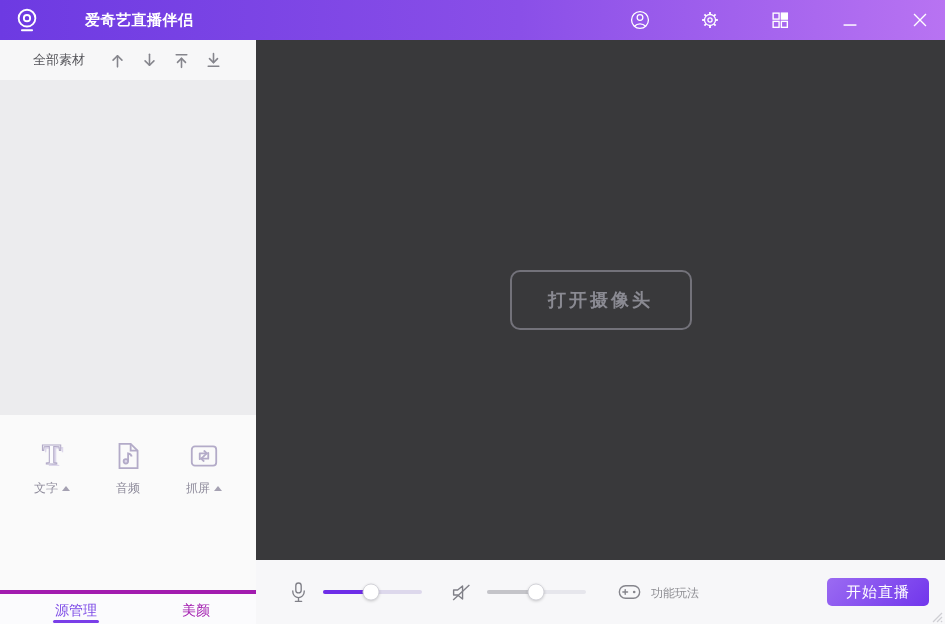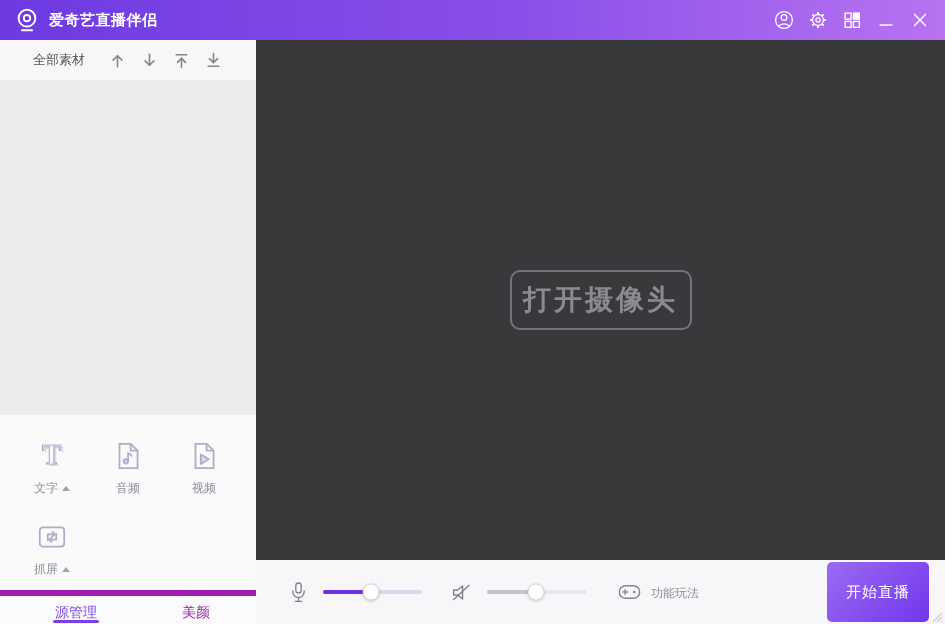--- a/index.html
+++ b/index.html
@@ -1,21 +1,21 @@
 <!DOCTYPE html>
 <html><head>
 <meta charset="utf-8">
 <style>
   * { margin:0; padding:0; box-sizing:border-box; }
   html,body { width:945px; height:624px; overflow:hidden; font-family:"Liberation Sans", sans-serif; }
   .window { width:945px; height:624px; display:flex; flex-direction:column; background:#fff; position:relative; }
 
   
   .titlebar { flex:0 0 40px; height:40px; background:linear-gradient(90deg,#6d3ae2 0%, #8a4fe8 55%, #b873f2 100%);
-    display:flex; align-items:center; padding:0 14px; }
+    display:flex; align-items:center; padding:0 14px;gap:36px; }
   .logo { width:26px; height:26px; color:#fff; display:flex; }
   .app-title { color:#fff; font-size:15px; font-weight:bold; margin-left:9px; letter-spacing:0.5px; }
   .tb-spacer { flex:1; }
   .tb-icon { width:22px; height:22px; margin-left:12px; color:#fff; display:flex; align-items:center; justify-content:center; cursor:pointer; }
   .tb-icon svg { width:100%; height:100%; }
 
   
   .main { flex:1; display:flex; min-height:0; }
 
   
@@ -31,53 +31,53 @@
   .source-panel { flex:0 0 175px; background:#fafafa; display:grid; grid-template-columns:repeat(3,1fr);
     grid-template-rows:auto auto; padding:24px 14px 10px; row-gap:20px; }
   .source-btn { display:flex; flex-direction:column; align-items:center; cursor:pointer; }
   .source-btn .src-icon { width:34px; height:34px; color:#b3abc8; }
   .source-btn .src-icon svg { width:100%; height:100%; }
   .src-label-row { margin-top:7px; display:flex; align-items:center; gap:4px; }
   .src-label { font-size:12px; color:#8d8a9a; }
   .caret-up { width:0; height:0; border-left:4px solid transparent; border-right:4px solid transparent;
     border-bottom:5px solid #a5a1b2; }
 
-  .left-tabs { flex:0 0 34px; display:flex; background:#fbfbfd; border-top:6px solid #a21caf;padding-left:16px; }
+  .left-tabs { flex:0 0 34px; display:flex; background:#fbfbfd; border-top:4px solid #a21caf;padding-left:16px; }
   .tab { flex:1; text-align:center; font-size:14px; color:#a21caf; position:relative; padding-top:8px; cursor:pointer; }
   .tab.active { color:#7c49e6; }
   .tab.active .tab-underline { position:absolute; left:50%; transform:translateX(-50%); bottom:1px;
     width:46px; height:3px; border-radius:2px; background:#7a3fe8; }
 
   
   .right-area { flex:1; display:flex; flex-direction:column; min-width:0; }
   .video-area { flex:1; background:#39393b; position:relative; }
   .open-camera-btn { position:absolute; left:50%; top:50%; transform:translate(-50%,-50%);
     width:182px; height:60px; background:transparent; border:2px solid #73727a; border-radius:10px;
-    color:#8a8a92; font-size:28px; font-weight:bold; letter-spacing:3px; font-family:"Liberation Sans", sans-serif;
+    color:#8a8a92; font-size:18px; font-weight:bold; letter-spacing:3px; font-family:"Liberation Sans", sans-serif;
     display:flex; align-items:center; justify-content:center; cursor:pointer; }
 
   
   .footer { flex:0 0 64px; background:#f7f7f9; display:flex; align-items:center; padding-left:33px; position:relative; }
   .vol-icon { width:19px; height:23px; color:#808088; cursor:pointer; flex:0 0 auto; display:flex; }
   .vol-icon svg { width:100%; height:100%; }
   .spk-icon { width:21px; height:19px; }
   .slider { width:99px; height:4px; border-radius:2px; margin-left:15px; position:relative; cursor:pointer; flex:0 0 auto; }
   .slider.mic { background:#ddd8ec; }
   .slider.spk { background:#e6e6ec; }
   .slider-fill { height:100%; border-radius:2px; }
   .slider.mic .slider-fill { background:#6e2ee8; }
   .slider.spk .slider-fill { background:#c4c4c9; }
   .slider-thumb { position:absolute; top:50%; transform:translate(-50%,-50%); width:17px; height:17px;
     background:#fff; border:1px solid #d4d4da; border-radius:50%; box-shadow:0 1px 3px rgba(0,0,0,0.18); cursor:grab; }
   .spk-group { margin-left:29px; display:flex; align-items:center; }
   .features { margin-left:31px; display:flex; align-items:flex-end; cursor:pointer; }
   .gamepad-icon { width:25px; height:20px; color:#85858c; display:flex; }
   .gamepad-icon svg { width:100%; height:100%; }
   .features-label { margin-left:9px; font-size:12px; color:#8e8e93; }
-  .start-btn { margin-left:auto; margin-right:16px; width:102px; height:60px; border:none; border-radius:5px;
+  .start-btn { margin-left:auto; margin-right:16px; width:102px; height:28px; border:none; border-radius:5px;
     background:linear-gradient(135deg,#9b6bf2 0%, #7136ec 100%); color:#fff; font-size:15px; letter-spacing:1px;
     font-family:Liberation Serif, serif; cursor:pointer; }
   .resize-grip { position:absolute; right:2px; bottom:2px; width:13px; height:13px; cursor:nwse-resize; color:#cfcfd4; }
 </style>
 </head>
 <body>
 
 <div class="window">
 
   <div class="titlebar">
@@ -192,32 +192,20 @@
               <circle cx="14" cy="21" r="2.1" fill="#ddd7eb"></circle>
               <path d="M16.1 21 v-7.5 c1.8 0.4 3 1.4 3.4 3"></path>
             </svg>
           </span>
           <span class="src-label-row">
             <span class="src-label">音频</span>
           </span>
         </div>
         <div class="source-btn">
           <span class="src-icon">
-            <svg viewBox="0 0 32 32" fill="none" stroke="currentColor" stroke-width="1.7" stroke-linejoin="round">
-              <path d="M8 4.5 h10.5 l6.5 6.5 v16.5 h-17 z"></path>
-              <path d="M18.5 4.5 v6.5 h6.5"></path>
-              <path d="M13 14.5 l7.5 4.5 -7.5 4.5 z" fill="#ddd7eb"></path>
-            </svg>
-          </span>
-          <span class="src-label-row">
-            <span class="src-label">视频</span>
-          </span>
-        </div>
-        <div class="source-btn">
-          <span class="src-icon">
             <svg viewBox="0 0 32 32" fill="none" stroke="currentColor" stroke-width="1.7" stroke-linecap="round" stroke-linejoin="round">
               <rect x="4.5" y="7" width="23" height="18" rx="3"></rect>
               <path d="M12 19 v-5.5 h6.5"></path>
                 <path d="M16.3 11.3 l2.4 2.2 -2.4 2.2"></path>
               <path d="M20 13 v5.5 h-6.5"></path>
                 <path d="M15.7 16.3 l-2.4 2.2 2.4 2.2"></path>
             </svg>
           </span>
           <span class="src-label-row">
             <span class="src-label">抓屏</span>

